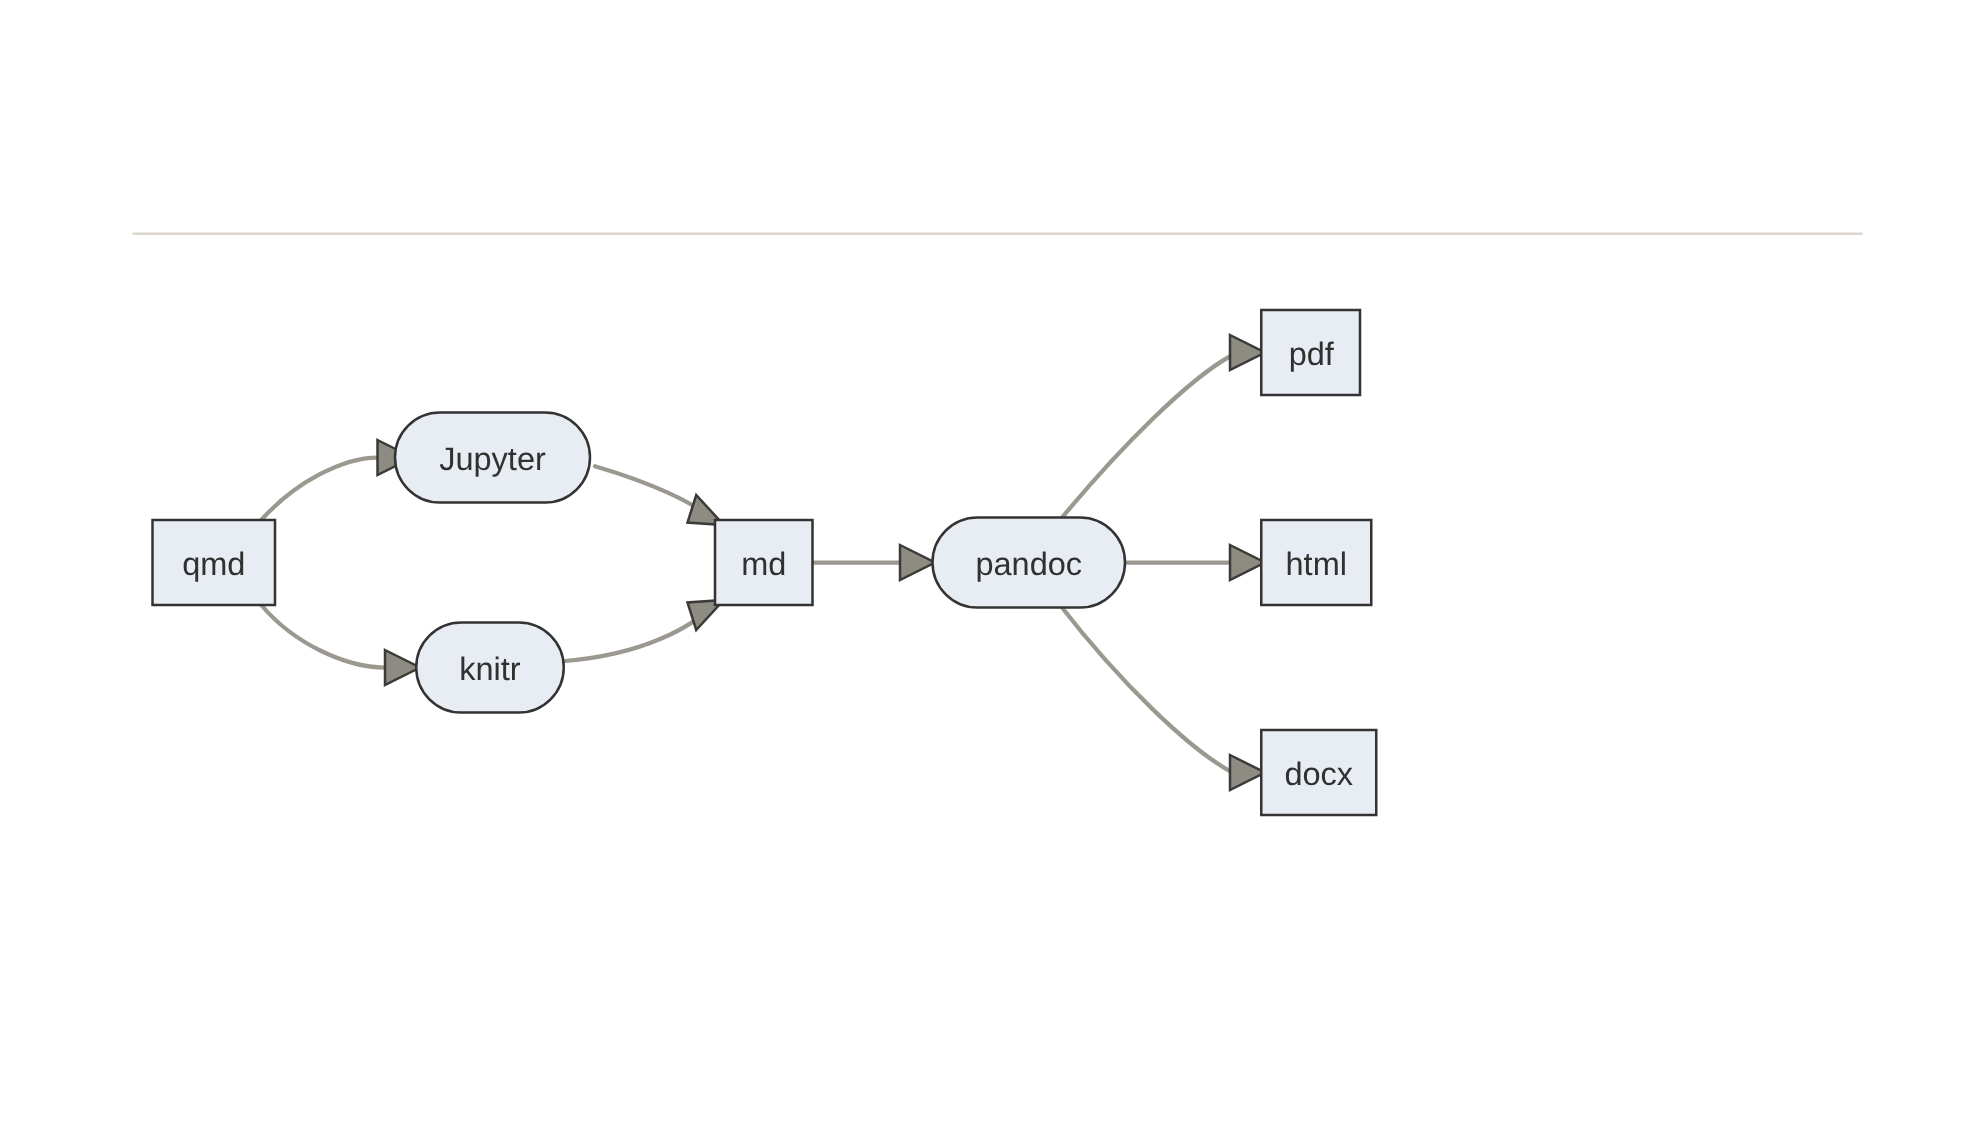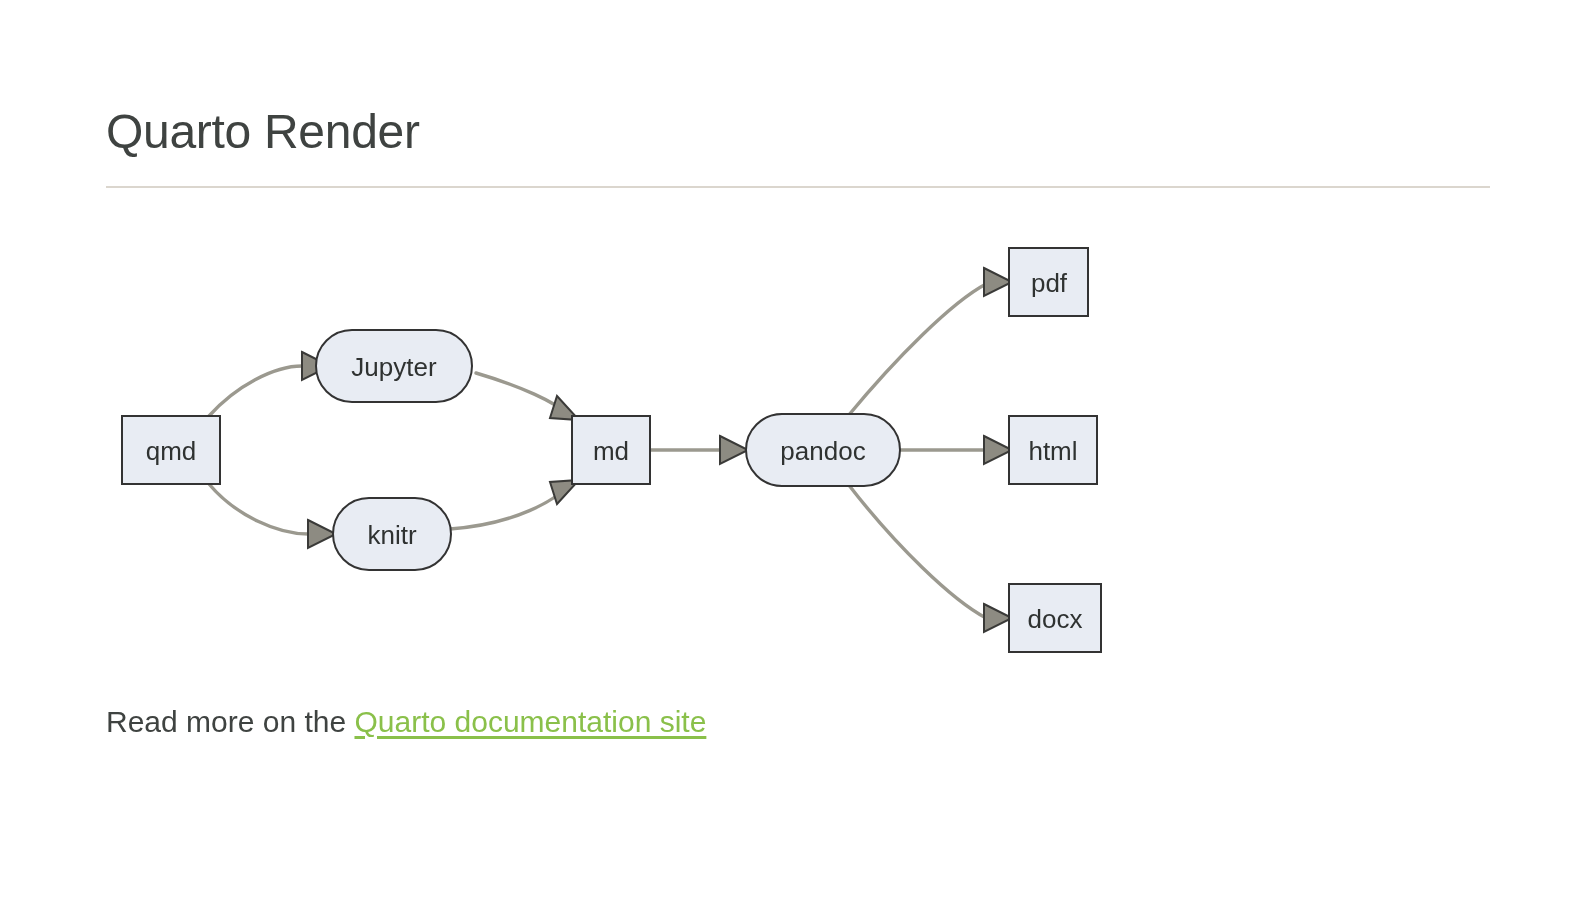--- a/index.html
+++ b/index.html
@@ -90,21 +90,20 @@
     text-decoration-color: #8ac04a;
     text-underline-offset: 4px;
     cursor: pointer;
   }
 </style>
 </head>
 <body>
 
 <div id="page">
 
-  <h1 class="page-title">Quarto Render</h1>
 
   <div class="title-rule"></div>
 
   <div class="diagram-wrap">
     <svg class="diagram-svg" viewBox="0 0 1060 430" xmlns="http://www.w3.org/2000/svg">
 
       <g>
 
         <path class="edge-path" d="M 103,190 C 130,160 168,140 196,140"></path>
         <polygon class="arrow-head" points="196,126 224,140 196,154"></polygon>
@@ -169,15 +168,14 @@
         </g>
 
         <g>
           <rect class="node-shape" x="903" y="358" width="92" height="68" rx="0"></rect>
           <text class="node-label" x="949" y="393">docx</text>
         </g>
       </g>
     </svg>
   </div>
 
-  <p class="read-more"><span>Read more on the </span><a class="doc-link" href="#">Quarto documentation site</a></p>
 
 </div>
 
 </body></html>

